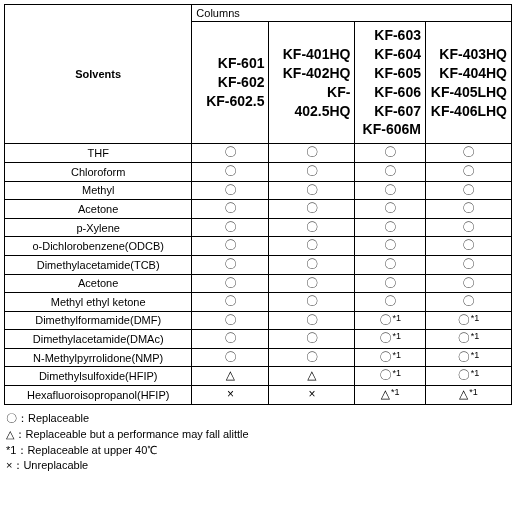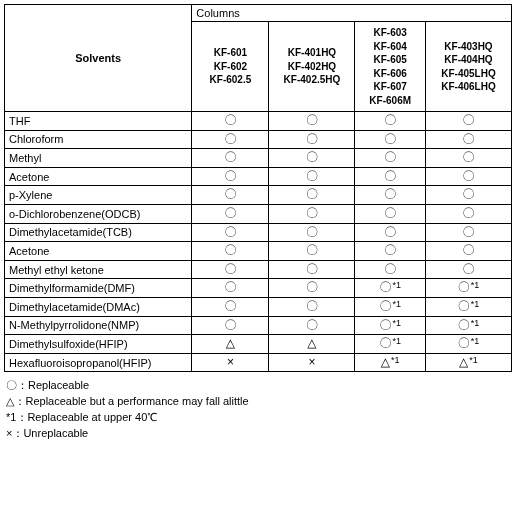--- a/index.html
+++ b/index.html
@@ -24,29 +24,29 @@
   .colhead {
     text-align: left;
     font-weight: normal;
   }
   .solvent-head {
     text-align: center;
     font-weight: bold;
     height: 90px;
   }
   .group-cell {
-    font-size: 10px;
+    font-size: 14px;
     line-height: 1.35;
-    text-align: center;
+    text-align: right;
     padding: 4px;
     vertical-align: middle;
     margin-top: 8px;
   }
   .solvent {
-    text-align: left;
+    text-align: center;
     white-space: nowrap;
     overflow: hidden;
   }
   td.mark {
     text-align: center;
     font-size: 12px;
     padding: 1px 0;
     line-height: 1.3;
     position: relative;
   }

